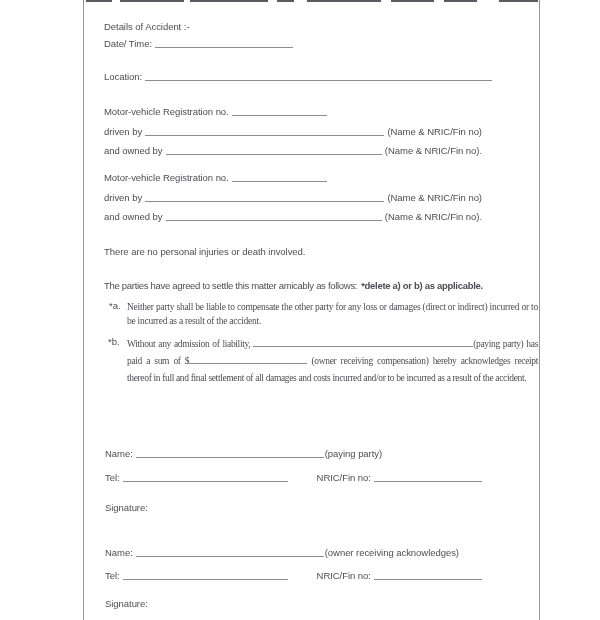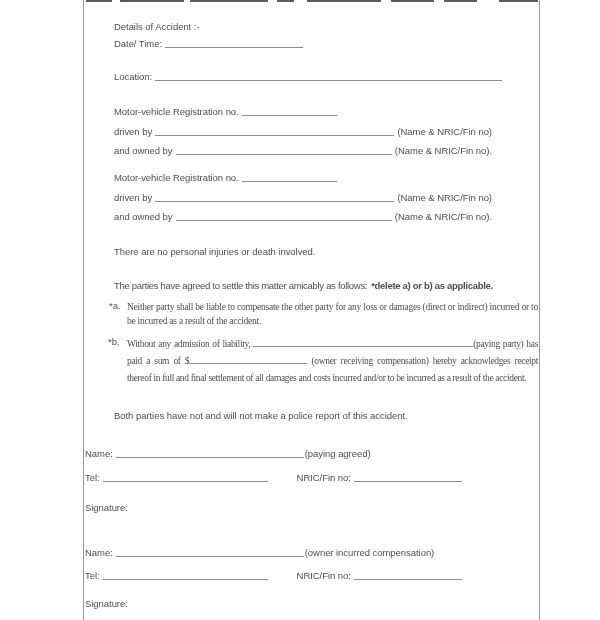--- a/index.html
+++ b/index.html
@@ -4,22 +4,22 @@
 <style>
   html,body{margin:0;padding:0;background:#ffffff;}
   .page{
     position:relative;width:600px;height:620px;background:#ffffff;overflow:hidden;
     font-family:"Liberation Sans","DejaVu Sans",sans-serif;
     font-size:9.5px;color:#4d4d55;letter-spacing:-0.05px;
   }
   .vborder{position:absolute;top:0;height:620px;width:1px;background:#96969c;}
   .dash{position:absolute;top:0;height:2px;background:#5a5a62;}
   .row{position:absolute;display:flex;align-items:flex-end;height:13px;line-height:12px;white-space:nowrap;}
-  .r-indent{left:114px;width:378px;}
-  .r-edge{left:85px;width:453px;}
+  .r-indent{left:104px;width:378px;}
+  .r-edge{left:95px;width:453px;padding-left:10px;}
   .blank{border-bottom:1px solid #8b8b91;height:0;align-self:flex-end;margin:0 3px 2px 3px;flex:0 0 auto;}
   .fill{flex:1 1 auto;}
   .spacer{width:26px;flex:0 0 auto;}
   .marker{position:absolute;width:18px;line-height:12px;}
   .para{position:absolute;left:127px;width:411px;text-align:justify;font-family:Liberation Serif, serif;}
   .para-a{line-height:14px;letter-spacing:-0.25px;}
   .para-b{line-height:17px;letter-spacing:-0.35px;}
   .iblank{display:inline-block;border-bottom:1px solid #8b8b91;height:1px;vertical-align:baseline;}
   .bold{font-weight:bold;margin-left:4px;}
   .tight{letter-spacing:-0.3px;}
@@ -99,44 +99,41 @@
   <div class="marker" style="left:109px;top:300px">*a.</div>
   <div class="para para-a" style="top:300px">Neither party shall be liable to compensate the other party for any loss or damages (direct or indirect) incurred or to be incurred as a result of the accident.</div>
 
   <div class="marker" style="left:108px;top:336px">*b.</div>
   <div class="para para-b" style="top:336px">
     <span>Without any admission of liability,</span>
     <span class="iblank" style="width:220px"></span><span>(paying party) has paid a sum of $</span><span class="iblank" style="width:118px"></span>
     <span>(owner receiving compensation) hereby acknowledges receipt thereof in full and final settlement of all damages and costs incurred and/or to be incurred as a result of the accident.</span>
   </div>
 
-  <div class="row r-indent" style="top:409px">
-    <span>Both parties have not and will not make a police report of this accident.</span>
-  </div>
 
   <div class="row r-edge" style="top:447px">
     <span>Name:</span>
     <span class="blank" style="width:188px;margin-right:1px"></span>
-    <span>(paying agreed)</span>
+    <span>(paying party)</span>
   </div>
   <div class="row r-edge" style="top:471px">
     <span>Tel:</span>
     <span class="blank" style="width:165px"></span>
     <span class="spacer"></span>
     <span>NRIC/Fin no:</span>
     <span class="blank" style="width:108px"></span>
   </div>
   <div class="row r-edge" style="top:501px">
     <span>Signature:</span>
   </div>
 
   <div class="row r-edge" style="top:546px">
     <span>Name:</span>
     <span class="blank" style="width:188px;margin-right:1px"></span>
-    <span>(owner incurred compensation)</span>
+    <span>(owner receiving acknowledges)</span>
   </div>
   <div class="row r-edge" style="top:569px">
     <span>Tel:</span>
     <span class="blank" style="width:165px"></span>
     <span class="spacer"></span>
     <span>NRIC/Fin no:</span>
     <span class="blank" style="width:108px"></span>
   </div>
   <div class="row r-edge" style="top:597px">
     <span>Signature:</span>

